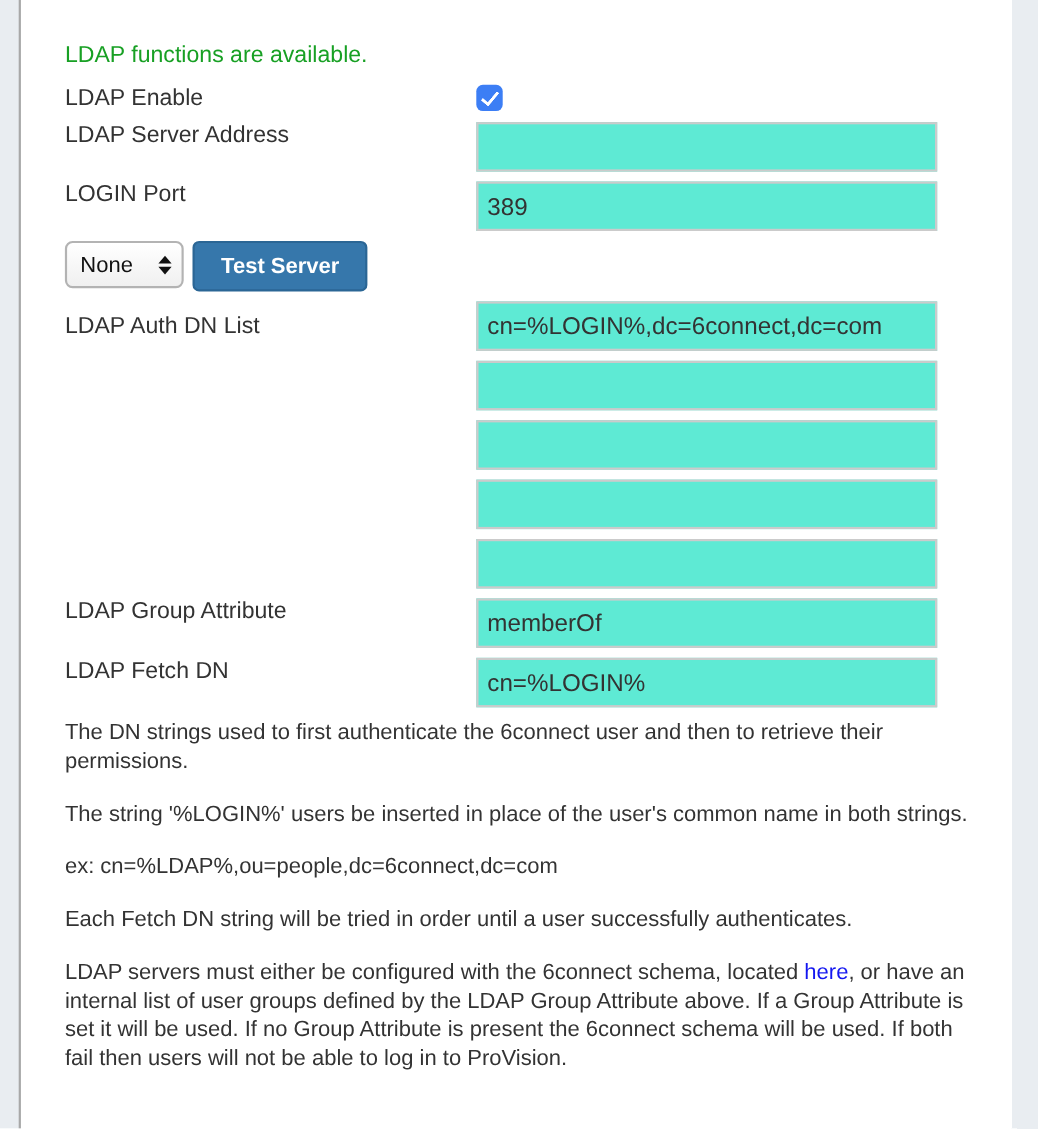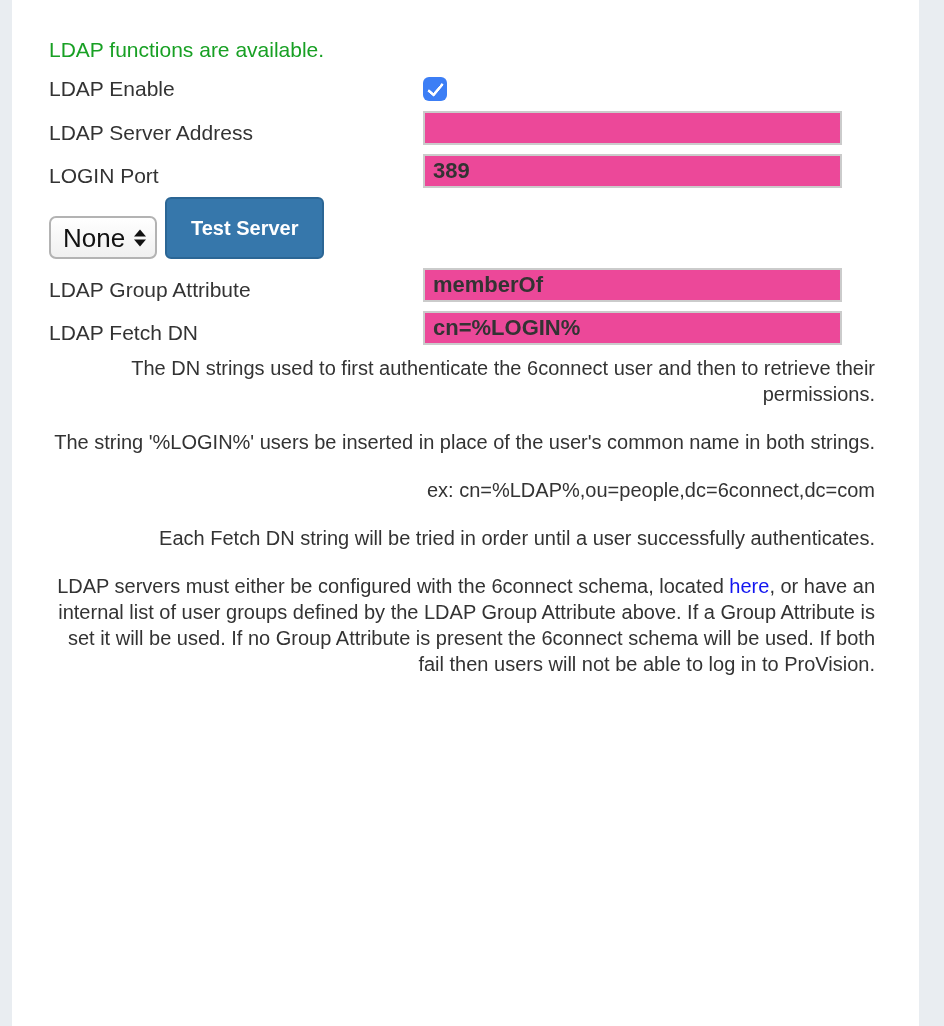--- a/index.html
+++ b/index.html
@@ -17,32 +17,32 @@
   .gutter-left {
     position: absolute; left: 0; top: 0; width: 19px; height: 100%;
     background: #e9edf1; border-right: 2px solid #a8a8a8;
   }
   .gutter-right {
     position: absolute; right: 0; top: 0; width: 25px; height: 100%;
     background: #e9edf1;
   }
 
   .content {
-    position: absolute; left: 12px; top: 0; width: 898px; height: 100%;
+    position: absolute; left: 22px; top: 0; width: 898px; height: 100%;
     padding: 37px 0 0 37px;
     background: #ffffff;
   }
 
   .status {
     margin: 0 0 15px 0;
     font-size: 21px; font-weight: normal; line-height: 25px;
     color: var(--c-status_green, #18a024);
   }
 
-  .row { display: flex; align-items: flex-end; margin-bottom: 9px; }
+  .row { display: flex; align-items: flex-start; margin-bottom: 9px; }
   .row-enable { margin-bottom: 10px; }
   .row-auth { align-items: flex-start; }
 
   .flabel {
     width: 374px; flex: 0 0 374px;
     font-size: 21px; line-height: 24px; color: #333333;
   }
   .flabel-auth { height: 45px; display: flex; align-items: center; }
 
   .cb {
@@ -53,65 +53,64 @@
     position: relative; cursor: pointer;
   }
   .cb::after {
     content: ""; position: absolute; left: 8px; top: 3px;
     width: 6px; height: 13px;
     border: solid #ffffff; border-width: 0 3px 3px 0; border-radius: 1px;
     transform: rotate(40deg);
   }
 
   .text-input {
-    width: 419px; height: 34px;
+    width: 419px; height: 45px;
     border: 2px solid #cbcbcb; border-radius: 0;
     padding: 0 8px;
     font-family: "Liberation Sans", sans-serif;
     font-size: 22px; color: #333333;
-    background: #ec4899;
+    background: #5eead4;
     outline: none;
-    font-weight: bold;
   }
 
   .stack { display: flex; flex-direction: column; gap: 9px; }
 
   .select-wrap { position: relative; display: inline-block; }
   .sec-select {
     -webkit-appearance: none; appearance: none;
     width: 108px; height: 43px;
     border: 2px solid #b3b3b3; border-radius: 7px;
     background: linear-gradient(#ffffff, #f0f0f0);
     font-family: "Liberation Sans", sans-serif;
-    font-size: 26px; color: #111111;
+    font-size: 20px; color: #111111;
     padding: 0 28px 0 12px;
     outline: none;
   }
   .select-arrows {
     position: absolute; right: 11px; top: 50%; transform: translateY(-50%);
     display: flex; flex-direction: column; gap: 3px; pointer-events: none;
   }
   .select-arrows .tri { width: 0; height: 0; border-left: 6px solid transparent; border-right: 6px solid transparent; }
   .select-arrows .up   { border-bottom: 7px solid #111111; }
   .select-arrows .down { border-top: 7px solid #111111; }
 
   .test-btn {
-    margin-left: 8px; height: 62px; padding: 0 24px;
+    margin-left: 8px; height: 46px; padding: 0 24px;
     background: var(--c-button_blue, #3677ab);
     border: 2px solid var(--c-button_border, #2b6695);
     border-radius: 6px;
     color: #ffffff; font-family: "Liberation Sans", sans-serif;
     font-size: 20px; font-weight: bold;
     cursor: pointer;
   }
 
   .help { margin-top: 10px; width: 826px; }
   .help p {
     margin: 0 0 22px 0;
-    font-size: 20px; line-height: 26px; color: #333333; text-align: right;
+    font-size: 20px; line-height: 26px; color: #333333;
   }
   .help a {
     color: var(--c-link_blue, #1316f0);
     text-decoration: none; cursor: pointer;
   }
 </style>
 </head>
 <body>
 
 <div class="gutter-left"></div>
@@ -142,20 +141,30 @@
         <option>None</option>
       </select>
       <span class="select-arrows">
         <i class="tri up"></i>
           <i class="tri down"></i>
       </span>
     </div>
     <button class="test-btn">Test Server</button>
   </div>
 
+  <div class="row row-auth">
+    <div class="flabel flabel-auth">LDAP Auth DN List</div>
+    <div class="stack">
+      <input type="text" class="text-input" value="cn=%LOGIN%,dc=6connect,dc=com" style="">
+      <input type="text" class="text-input" value="" style="">
+      <input type="text" class="text-input" value="" style="">
+      <input type="text" class="text-input" value="" style="">
+      <input type="text" class="text-input" value="" style="">
+    </div>
+  </div>
 
   <div class="row">
     <div class="flabel">LDAP Group Attribute</div>
     <input type="text" class="text-input" value="memberOf" style="">
   </div>
 
   <div class="row">
     <div class="flabel">LDAP Fetch DN</div>
     <input type="text" class="text-input" value="cn=%LOGIN%" style="">
   </div>

